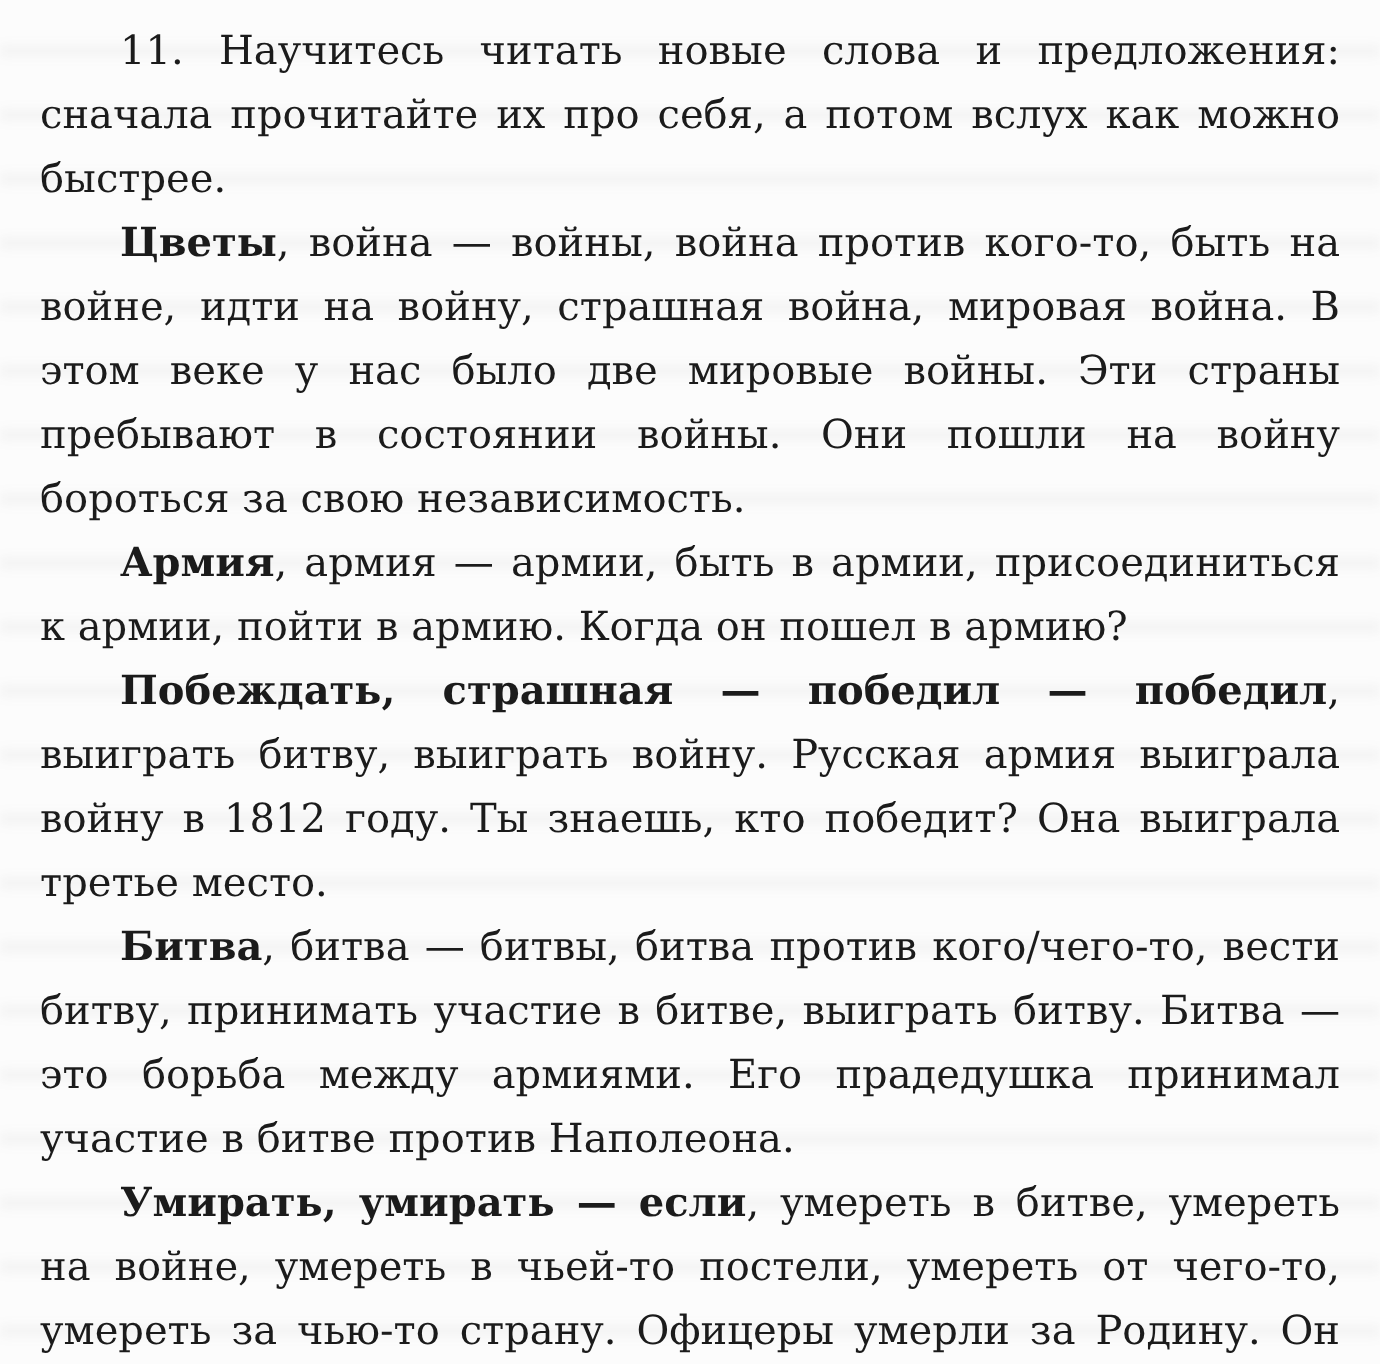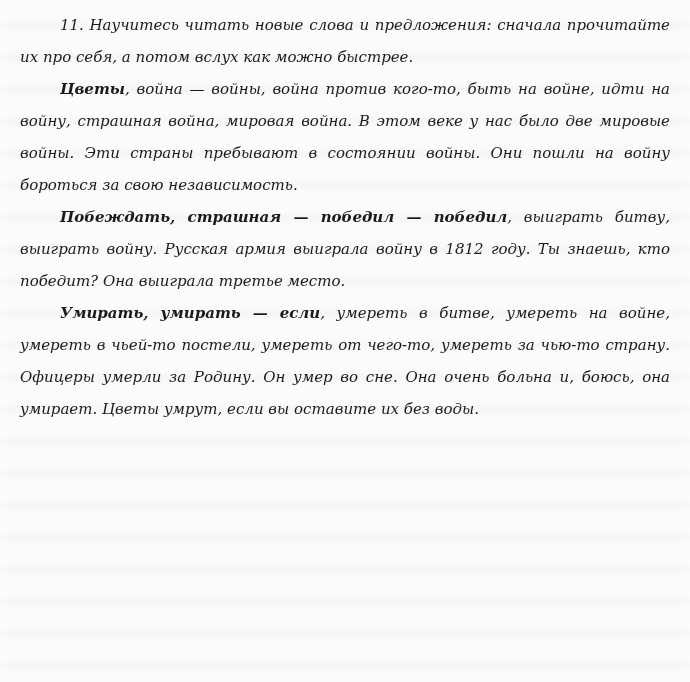--- a/index.html
+++ b/index.html
@@ -10,24 +10,23 @@
   .page {
     position: relative;
     width: 690px;
     height: 682px;
     box-sizing: border-box;
     margin: 0;
     padding: 9px 20px 0 20px;
     background: #fcfcfc;
     color: #1b1b1b;
     font-family: "DejaVu Serif", "Liberation Serif", serif;
-    font-size: 15px;
+    font-size: 20px;
     line-height: 32px;
     overflow: hidden;
-    font-style: italic;
   }
   
   .page::before {
     content: "";
     position: absolute;
     inset: 0;
     background: repeating-linear-gradient(
       to bottom,
       transparent 0px,
       transparent 21px,
@@ -51,22 +50,24 @@
 </style>
 </head>
 <body>
 
 <div class="page">
 
   <p class="para"><span>11. </span><span class="headword"></span><span>Научитесь читать новые слова и предложения: сначала прочитайте их про себя, а потом вслух как можно быстрее.</span></p>
 
   <p class="para"><span class="headword">Цветы</span><span>, война — войны, война против кого-то, быть на войне, идти на войну, страшная война, мировая война. В этом веке у нас было две мировые войны. Эти страны пребывают в состоянии войны. Они пошли на войну бороться за свою независимость.</span></p>
 
+  <p class="para"><span class="headword">Армия</span><span>, армия — армии, быть в армии, присоединиться к армии, пойти в армию. Когда он пошел в армию?</span></p>
 
   <p class="para"><span class="headword">Побеждать, страшная — победил — победил</span><span>, выиграть битву, выиграть войну. Русская армия выиграла войну в 1812 году. Ты знаешь, кто победит? Она выиграла третье место.</span></p>
 
 
+  <p class="para"><span class="headword">Битва</span><span>, битва — битвы, битва против кого/чего-то, вести битву, принимать участие в битве, выиграть битву. Битва — это борьба между армиями. Его прадедушка принимал участие в битве против Наполеона.</span></p>
 
   <p class="para"><span class="headword">Умирать, умирать — если</span><span>, умереть в битве, умереть на войне, умереть в чьей-то постели, умереть от чего-то, умереть за чью-то страну. Офицеры умерли за Родину. Он умер во сне. Она очень больна и, боюсь, она умирает. Цветы умрут, если вы оставите их без воды.</span></p>
 
   <p class="para"></p>
 
 </div>
 
 </body></html>

